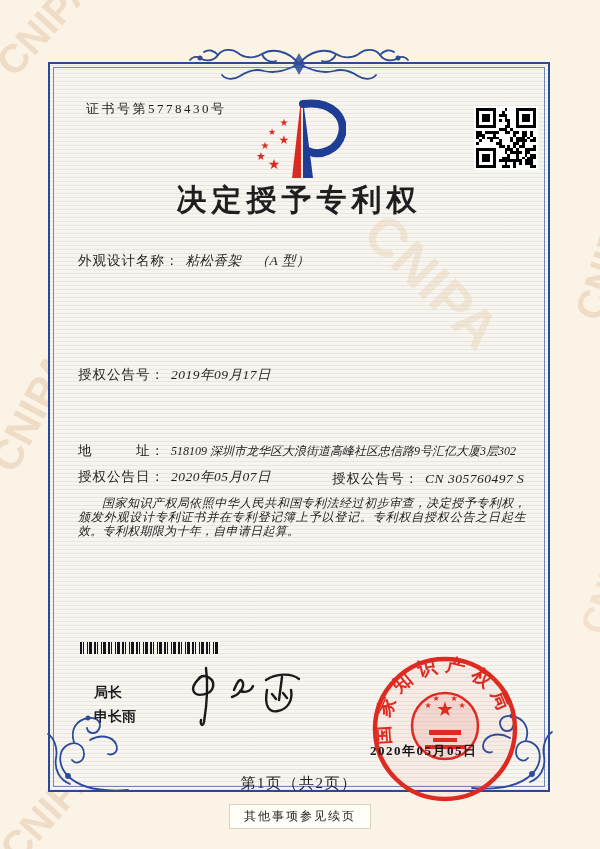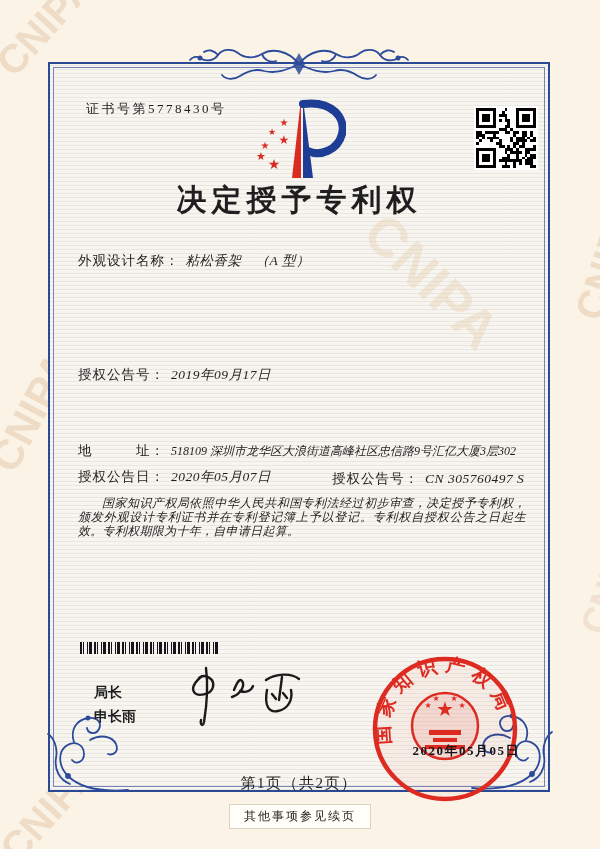--- a/index.html
+++ b/index.html
@@ -61,21 +61,21 @@
       #14141a 7px 8px, transparent 8px 9px,
       #14141a 9px 12px, transparent 12px 14px);}
 
   .signer{position:absolute; left:36px; top:616px;
           font-family:"Liberation Sans","DejaVu Sans",sans-serif;
           font-size:14px; font-weight:600; line-height:24px;margin-left:8px;}
   .signature{position:absolute; left:116px; top:600px; width:160px; height:70px;}
 
   .seal{position:absolute; left:320px; top:590px; width:150px; height:150px; z-index:3;}
   .seal svg{position:absolute; inset:0;}
-  .seal-date{position:absolute; left:0; right:0; top:88px; text-align:right;
+  .seal-date{position:absolute; left:0; right:0; top:88px; text-align:left;
              font-size:13px; font-weight:bold; letter-spacing:1.5px; color:#15151a;}
 
   .page-info{position:absolute; left:0; right:0; top:710px; text-align:center;
              font-size:15px; letter-spacing:1.5px;}
 
   .cont-note{position:absolute; left:50%; top:804px; transform:translateX(-50%);
              background:#fffef8; border:1px solid #ddd3c2; padding:3px 14px;
              font-size:12px; letter-spacing:2px; z-index:3;}
 </style>
 </head>

